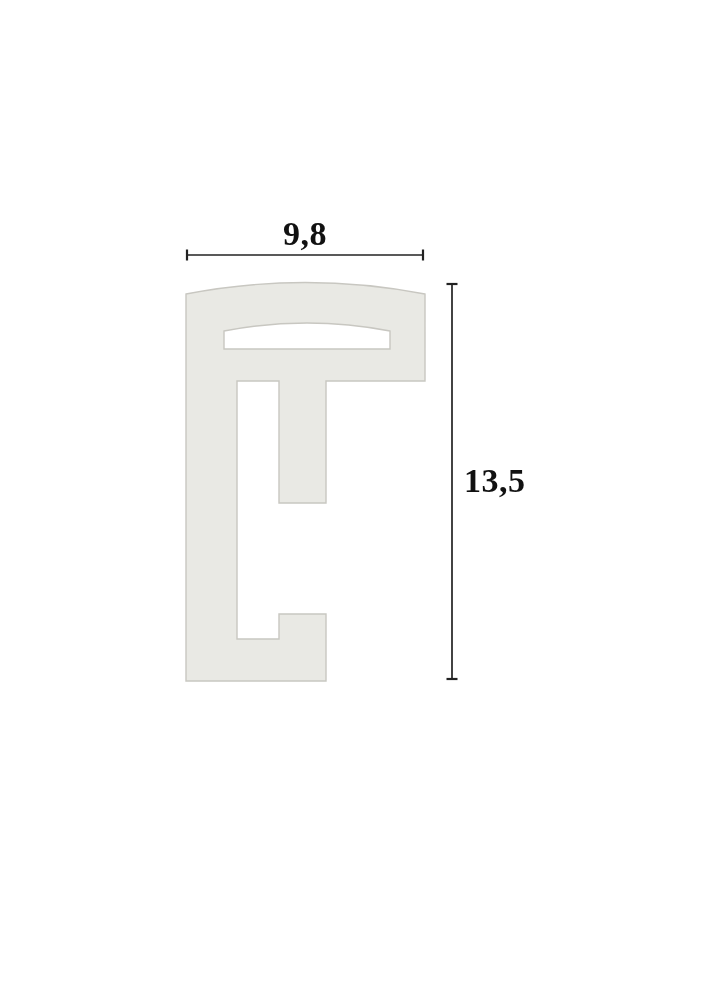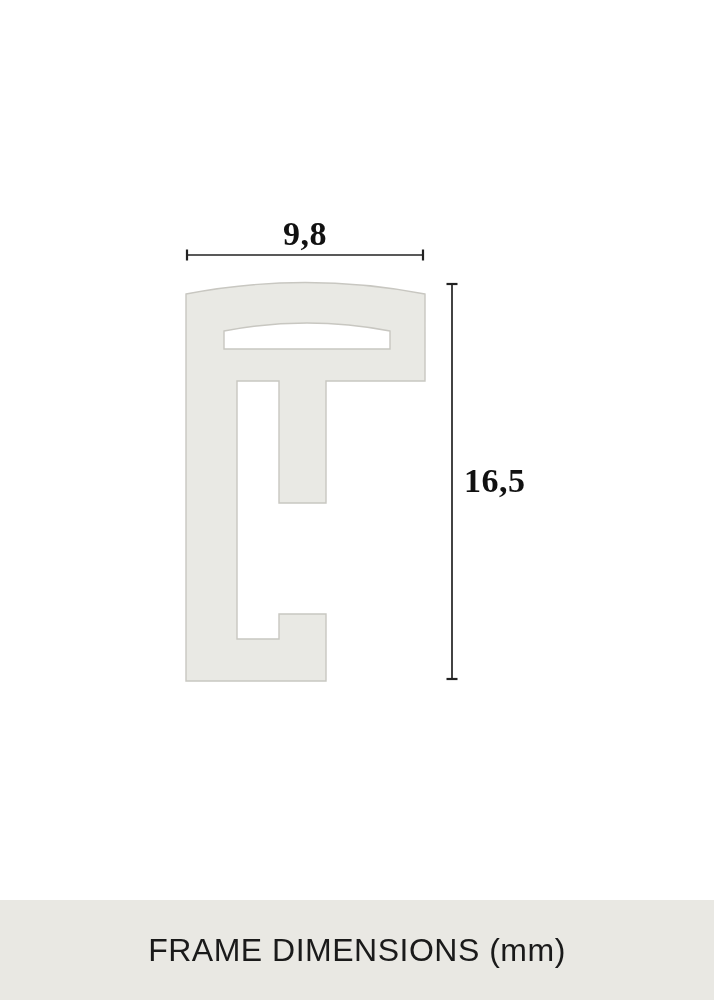--- a/index.html
+++ b/index.html
@@ -95,19 +95,16 @@
 
     <g>
       <line x1="452" y1="284" x2="452" y2="679" stroke-width="1.7" stroke="#222222"></line>
       <line x1="446.5" y1="284" x2="457.5" y2="284" stroke-width="2.2" stroke="#222222"></line>
       <line x1="446.5" y1="679" x2="457.5" y2="679" stroke-width="2.2" stroke="#222222"></line>
     </g>
   </svg>
 
   <div class="dim-label width">9,8</div>
 
-  <div class="dim-label height">16,5</div>
+  <div class="dim-label height">13,5</div>
 
-  <div class="footer-bar">
-    <span class="footer-caption">FRAME DIMENSIONS (mm)</span>
-  </div>
 
 </div>
 
 </body></html>

